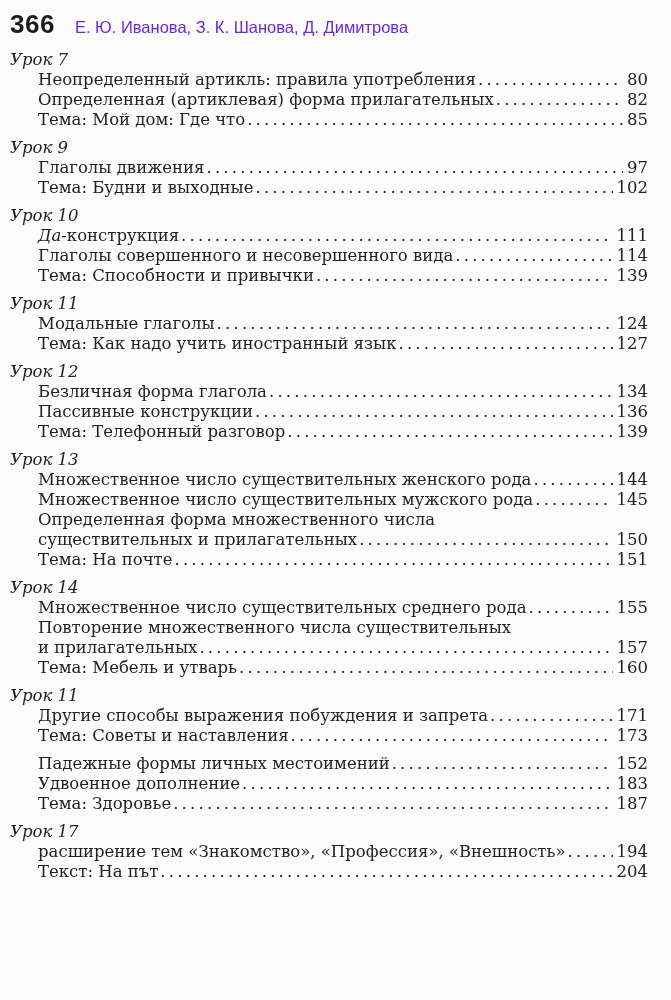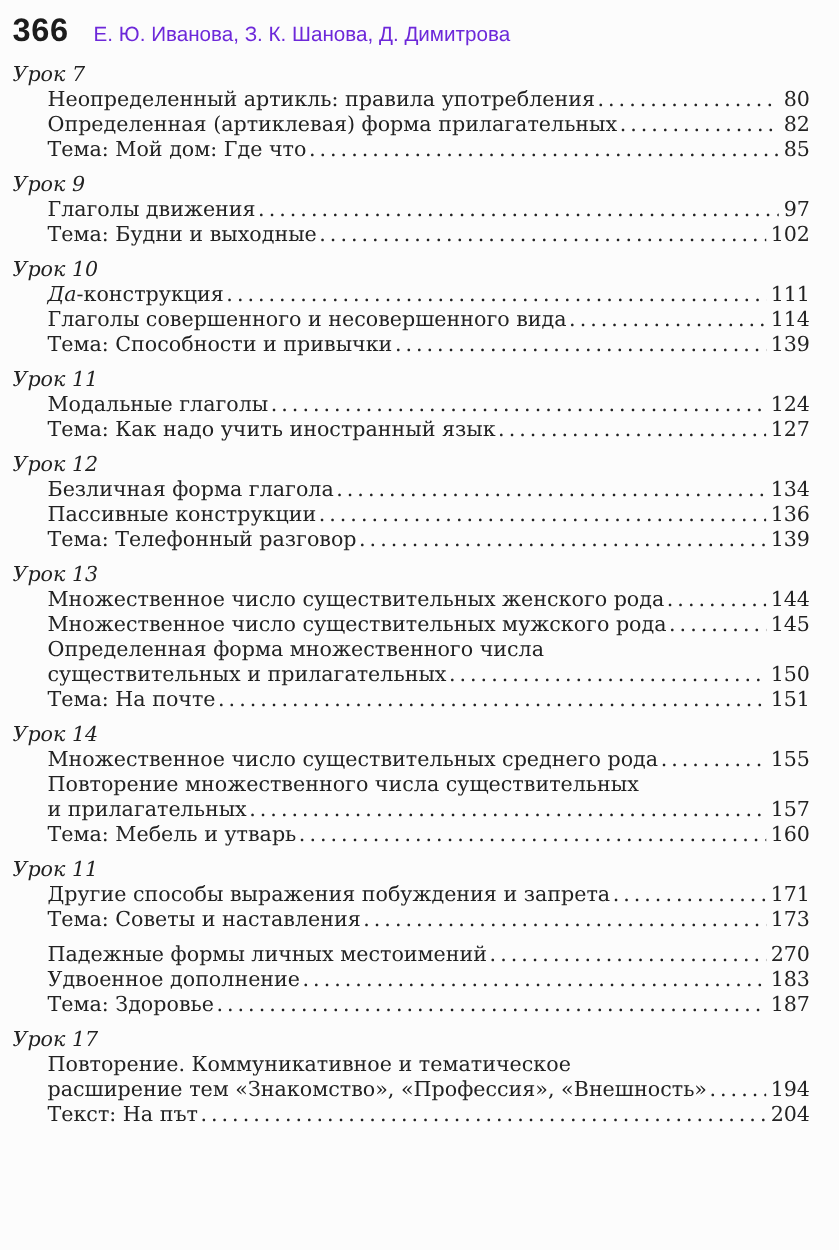--- a/index.html
+++ b/index.html
@@ -227,38 +227,35 @@
         <div class="row">
           <span class="title italic">Тема: Советы и наставления</span>
           <span class="leader"></span>
           <span class="pagenum">173</span>
         </div>
       </div>
       <div class="toc-section">
         <div class="row">
           <span class="title">Падежные формы личных местоимений</span>
           <span class="leader"></span>
-          <span class="pagenum">270</span>
+          <span class="pagenum">152</span>
         </div>
         <div class="row">
           <span class="title">Удвоенное дополнение</span>
           <span class="leader"></span>
           <span class="pagenum">183</span>
         </div>
         <div class="row">
           <span class="title italic">Тема: Здоровье</span>
           <span class="leader"></span>
           <span class="pagenum">187</span>
         </div>
       </div>
       <div class="toc-section">
         <div class="heading">Урок 17</div>
-        <div class="row">
-          <span class="title">Повторение. Коммуникативное и тематическое</span>
-        </div>
         <div class="row">
           <span class="title">расширение тем «Знакомство», «Профессия», «Внешность»</span>
           <span class="leader"></span>
           <span class="pagenum">194</span>
         </div>
         <div class="row">
           <span class="title italic">Текст: На път</span>
           <span class="leader"></span>
           <span class="pagenum">204</span>
         </div>

